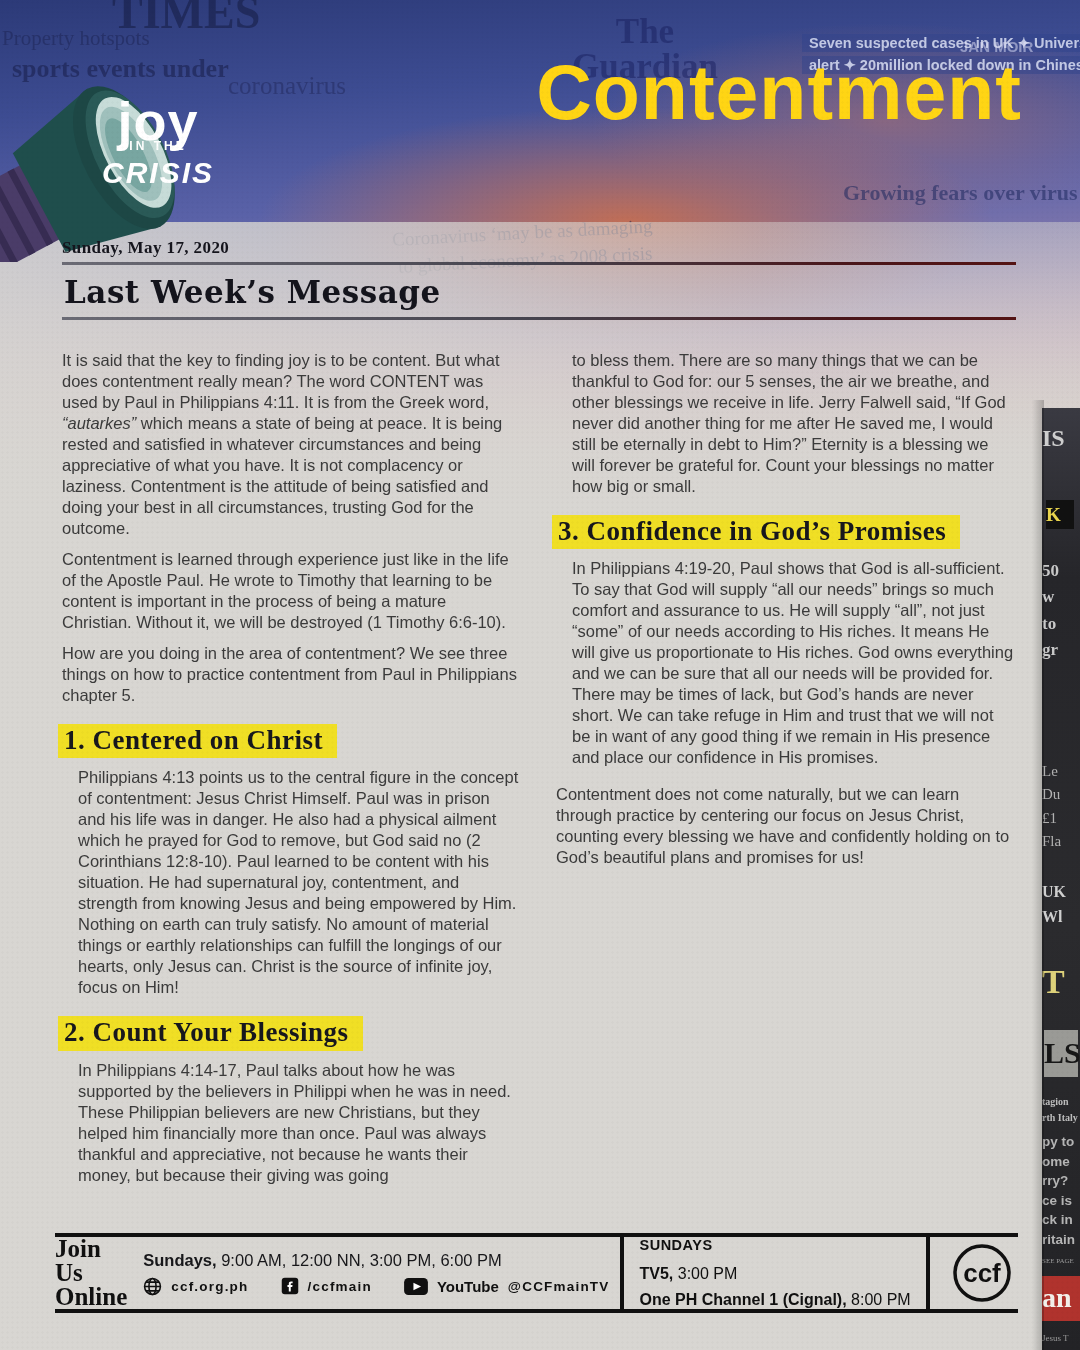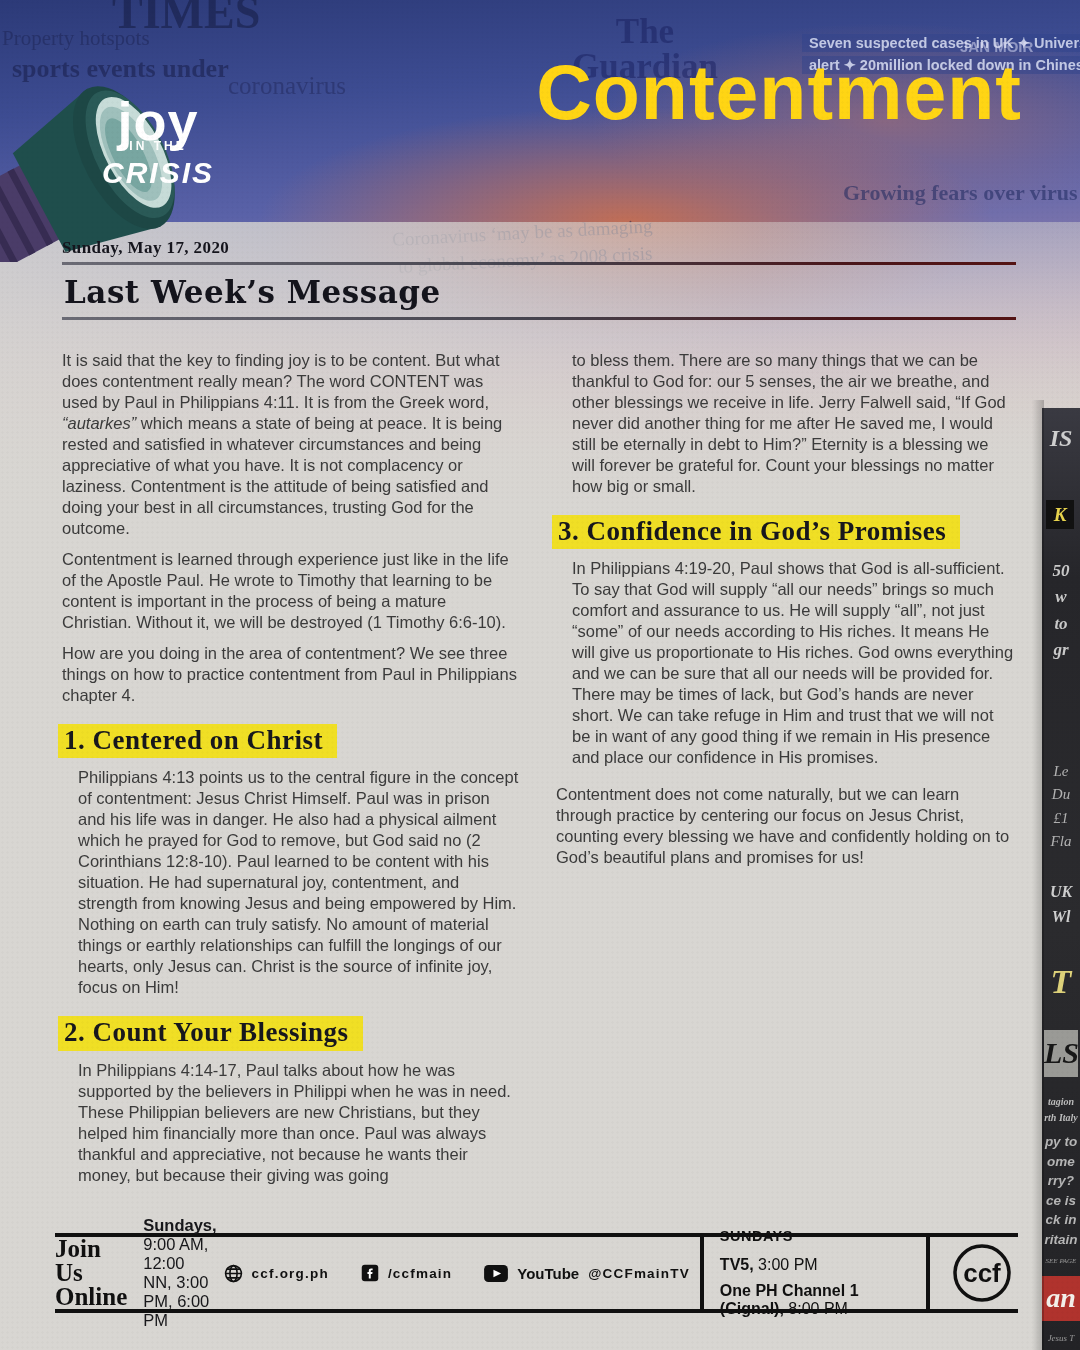--- a/index.html
+++ b/index.html
@@ -19,22 +19,22 @@
   .hl{position:absolute;font-family:"Liberation Serif",serif;white-space:nowrap;}
   .band{background:rgba(47,66,140,.45);padding:1px 7px;font-family:"Liberation Sans",sans-serif;}
   
   .paper-overlay{position:absolute;top:222px;left:0;right:0;height:285px;z-index:1;
     background:
       linear-gradient(to right, rgba(216,214,210,.8) 0%, rgba(216,214,210,.55) 38%, rgba(216,214,210,.05) 70%),
       linear-gradient(to bottom, rgba(216,214,210,.45) 0%, rgba(216,214,210,.95) 82%, #d8d6d2 100%);}
   
   .edge-strip{position:absolute;top:408px;right:0;width:38px;bottom:0;z-index:2;
     background:linear-gradient(180deg,#3a3a42 0%,#26262a 18%,#2b2b2e 55%,#232326 100%);}
-  .frag{position:absolute;left:0;width:38px;text-align:center;white-space:pre-line;
-    font-family:"Liberation Serif",serif;color:#bdbdbd;line-height:1.55;font-style:italic;}
+  .frag{position:absolute;left:0;width:38px;white-space:pre-line;
+    font-family:"Liberation Serif",serif;color:#bdbdbd;line-height:1.55;}
   .paper-edge-shadow{position:absolute;right:36px;top:400px;bottom:0;width:12px;z-index:2;
     background:linear-gradient(90deg,rgba(0,0,0,0),rgba(0,0,0,.22));}
   
   .flash{position:absolute;left:-22px;top:66px;z-index:3;}
   .logo{position:absolute;left:98px;top:100px;width:120px;z-index:3;text-align:center;color:#fff;}
   .logo-joy{font-size:54px;font-weight:bold;line-height:.8;letter-spacing:1px;}
   .logo-inthe{font-size:12px;letter-spacing:3px;margin-top:-4px;font-weight:bold;}
   .logo-crisis{font-size:30px;font-weight:bold;font-style:italic;letter-spacing:2px;margin-top:3px;}
   .title{position:absolute;top:56px;right:58px;z-index:3;text-align:right;
     color:#ffd514;font-weight:800;font-size:77px;line-height:.94;letter-spacing:1px;}
@@ -50,21 +50,21 @@
   .sec-h{display:inline-block;background:#f0df25;color:#17171d;font-family:"Liberation Serif",serif;
     font-weight:bold;font-size:27px;line-height:1.05;padding:2px 14px 4px 6px;margin:8px 0 9px -4px;letter-spacing:.5px;}
   .sec-p{margin-left:16px !important;}
   .closing{margin-top:16px !important;}
   .it{font-style:italic;}
   
   .footer{position:absolute;left:55px;right:62px;top:1233px;height:72px;z-index:4;color:#101010;
     border-top:4px solid #101010;border-bottom:4px solid #101010;display:flex;align-items:center;}
   .f-title{font-family:"Liberation Serif",serif;font-weight:bold;font-size:25px;line-height:.95;}
   .f-left{flex:0 0 452px;display:flex;align-items:center;gap:16px;}
-  .f-info{display:flex;gap:7px;}
+  .f-info{display:flex;flex-direction:column;gap:7px;}
   .f-sched{font-size:16.5px;color:#17171a;}
   .f-social{display:flex;align-items:center;gap:9px;font-weight:bold;font-size:13.5px;letter-spacing:1.2px;}
   .f-social .gap{width:14px;}
   .f-div{width:4px;align-self:stretch;background:#101010;margin:0 16px 0 10px;}
   .f-right{flex:1;display:flex;align-items:center;gap:18px;}
   .f-tv{display:flex;flex-direction:column;gap:8px;font-size:16px;}
   .f-sundays{font-weight:bold;font-size:14.5px;letter-spacing:.5px;margin-bottom:4px;}
   .f-ccf{width:72px;display:flex;justify-content:center;}
   .b{font-weight:bold;}
 </style>
@@ -144,21 +144,21 @@
   <div class="content">
     <div class="date">Sunday, May 17, 2020</div>
     <div class="rule"></div>
     <div class="lwm">Last Week’s Message</div>
     <div class="rule"></div>
 
     <div class="columns">
       <div class="col">
         <p><span>It is said that the key to finding joy is to be content. But what does contentment really mean? The word CONTENT was used by Paul in Philippians 4:11. It is from the Greek word, </span><span class="it">“autarkes”</span><span> which means a state of being at peace. It is being rested and satisfied in whatever circumstances and being appreciative of what you have. It is not complacency or laziness. Contentment is the attitude of being satisfied and doing your best in all circumstances, trusting God for the outcome.</span></p>
         <p>Contentment is learned through experience just like in the life of the Apostle Paul. He wrote to Timothy that learning to be content is important in the process of being a mature Christian. Without it, we will be destroyed (1 Timothy 6:6-10).</p>
-        <p>How are you doing in the area of contentment? We see three things on how to practice contentment from Paul in Philippians chapter 4.</p>
+        <p>How are you doing in the area of contentment? We see three things on how to practice contentment from Paul in Philippians chapter 5.</p>
         <div><span class="sec-h">1. Centered on Christ</span></div>
         <p class="sec-p">Philippians 4:13 points us to the central figure in the concept of contentment: Jesus Christ Himself. Paul was in prison and his life was in danger. He also had a physical ailment which he prayed for God to remove, but God said no (2 Corinthians 12:8-10). Paul learned to be content with his situation. He had supernatural joy, contentment, and strength from knowing Jesus and being empowered by Him. Nothing on earth can truly satisfy. No amount of material things or earthly relationships can fulfill the longings of our hearts, only Jesus can. Christ is the source of infinite joy, focus on Him!</p>
         <div><span class="sec-h">2. Count Your Blessings</span></div>
         <p class="sec-p">In Philippians 4:14-17, Paul talks about how he was supported by the believers in Philippi when he was in need. These Philippian believers are new Christians, but they helped him financially more than once. Paul was always thankful and appreciative, not because he wants their money, but because their giving was going</p>
       </div>
       <div class="col">
         <p class="sec-p">to bless them. There are so many things that we can be thankful to God for: our 5 senses, the air we breathe, and other blessings we receive in life. Jerry Falwell said, “If God never did another thing for me after He saved me, I would still be eternally in debt to Him?” Eternity is a blessing we will forever be grateful for. Count your blessings no matter how big or small.</p>
         <div><span class="sec-h">3. Confidence in God’s Promises</span></div>
         <p class="sec-p">In Philippians 4:19-20, Paul shows that God is all-sufficient. To say that God will supply “all our needs” brings so much comfort and assurance to us. He will supply “all”, not just “some” of our needs according to His riches. It means He will give us proportionate to His riches. God owns everything and we can be sure that all our needs will be provided for. There may be times of lack, but God’s hands are never short. We can take refuge in Him and trust that we will not be in want of any good thing if we remain in His presence and place our confidence in His promises.</p>
         <p class="closing">Contentment does not come naturally, but we can learn through practice by centering our focus on Jesus Christ, counting every blessing we have and confidently holding on to God’s beautiful plans and promises for us!</p>

